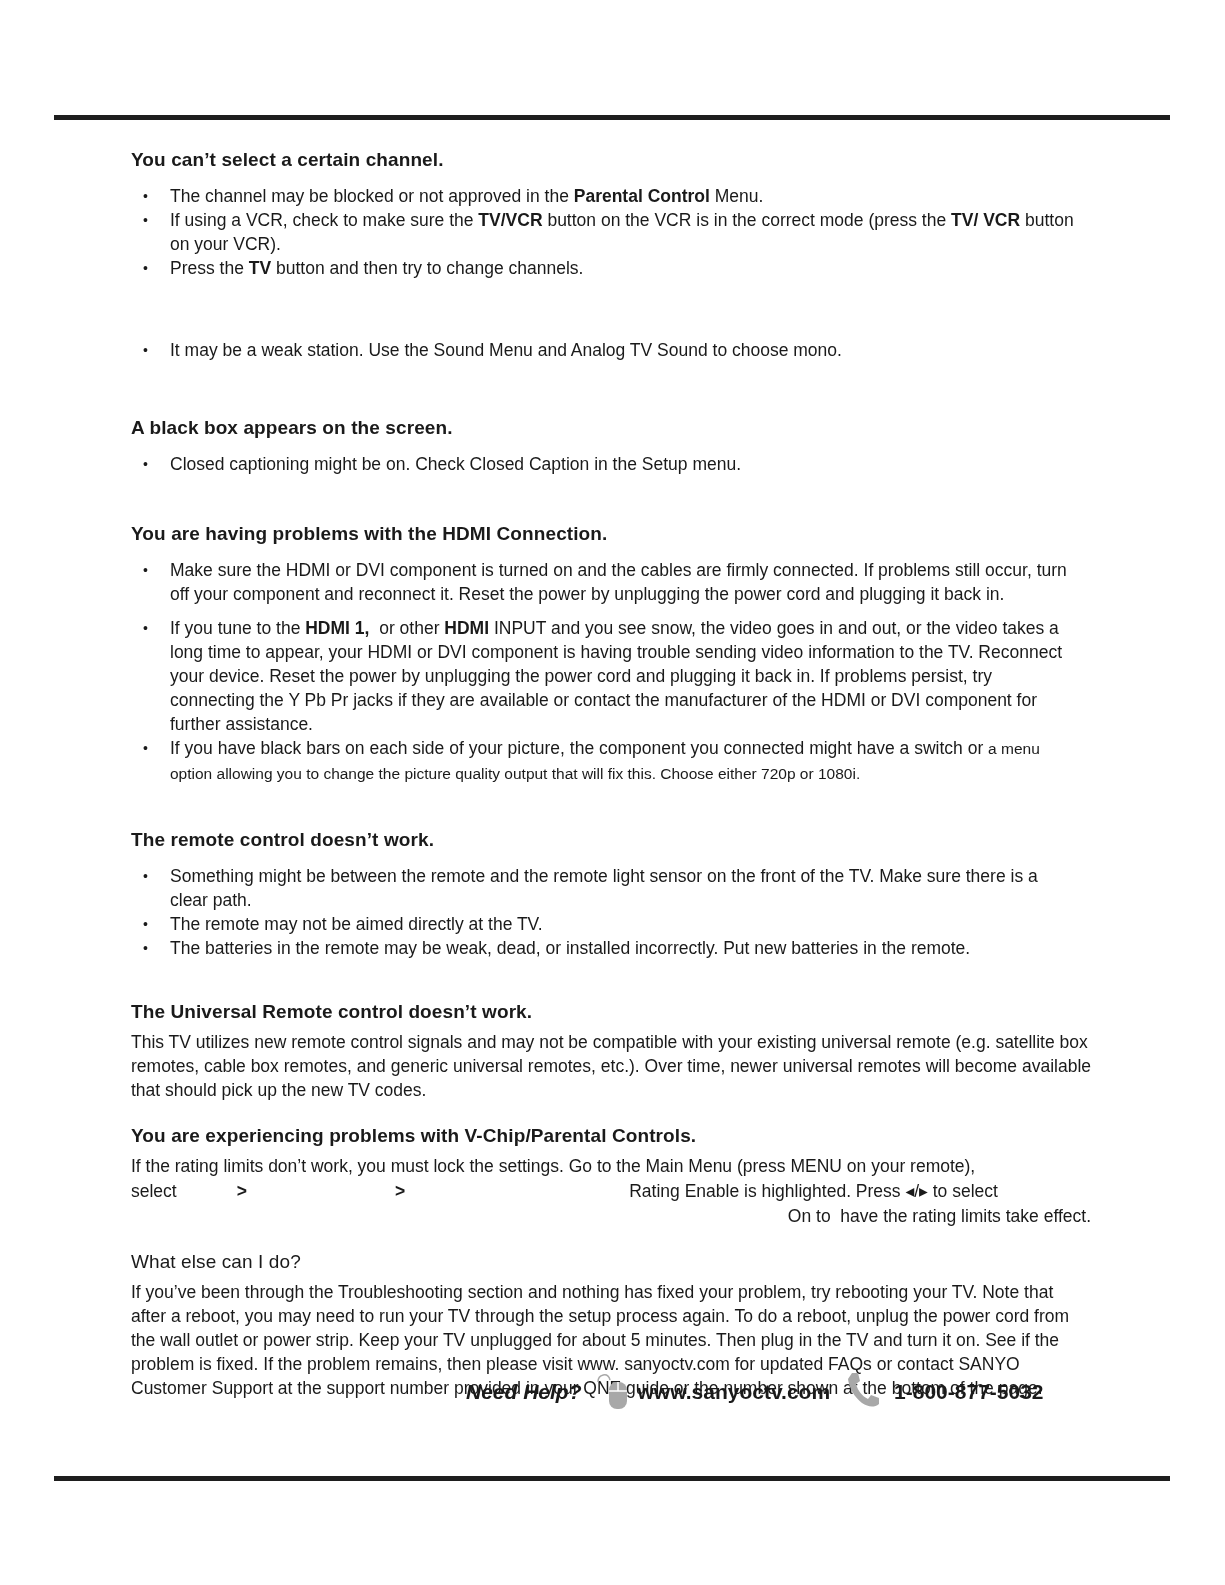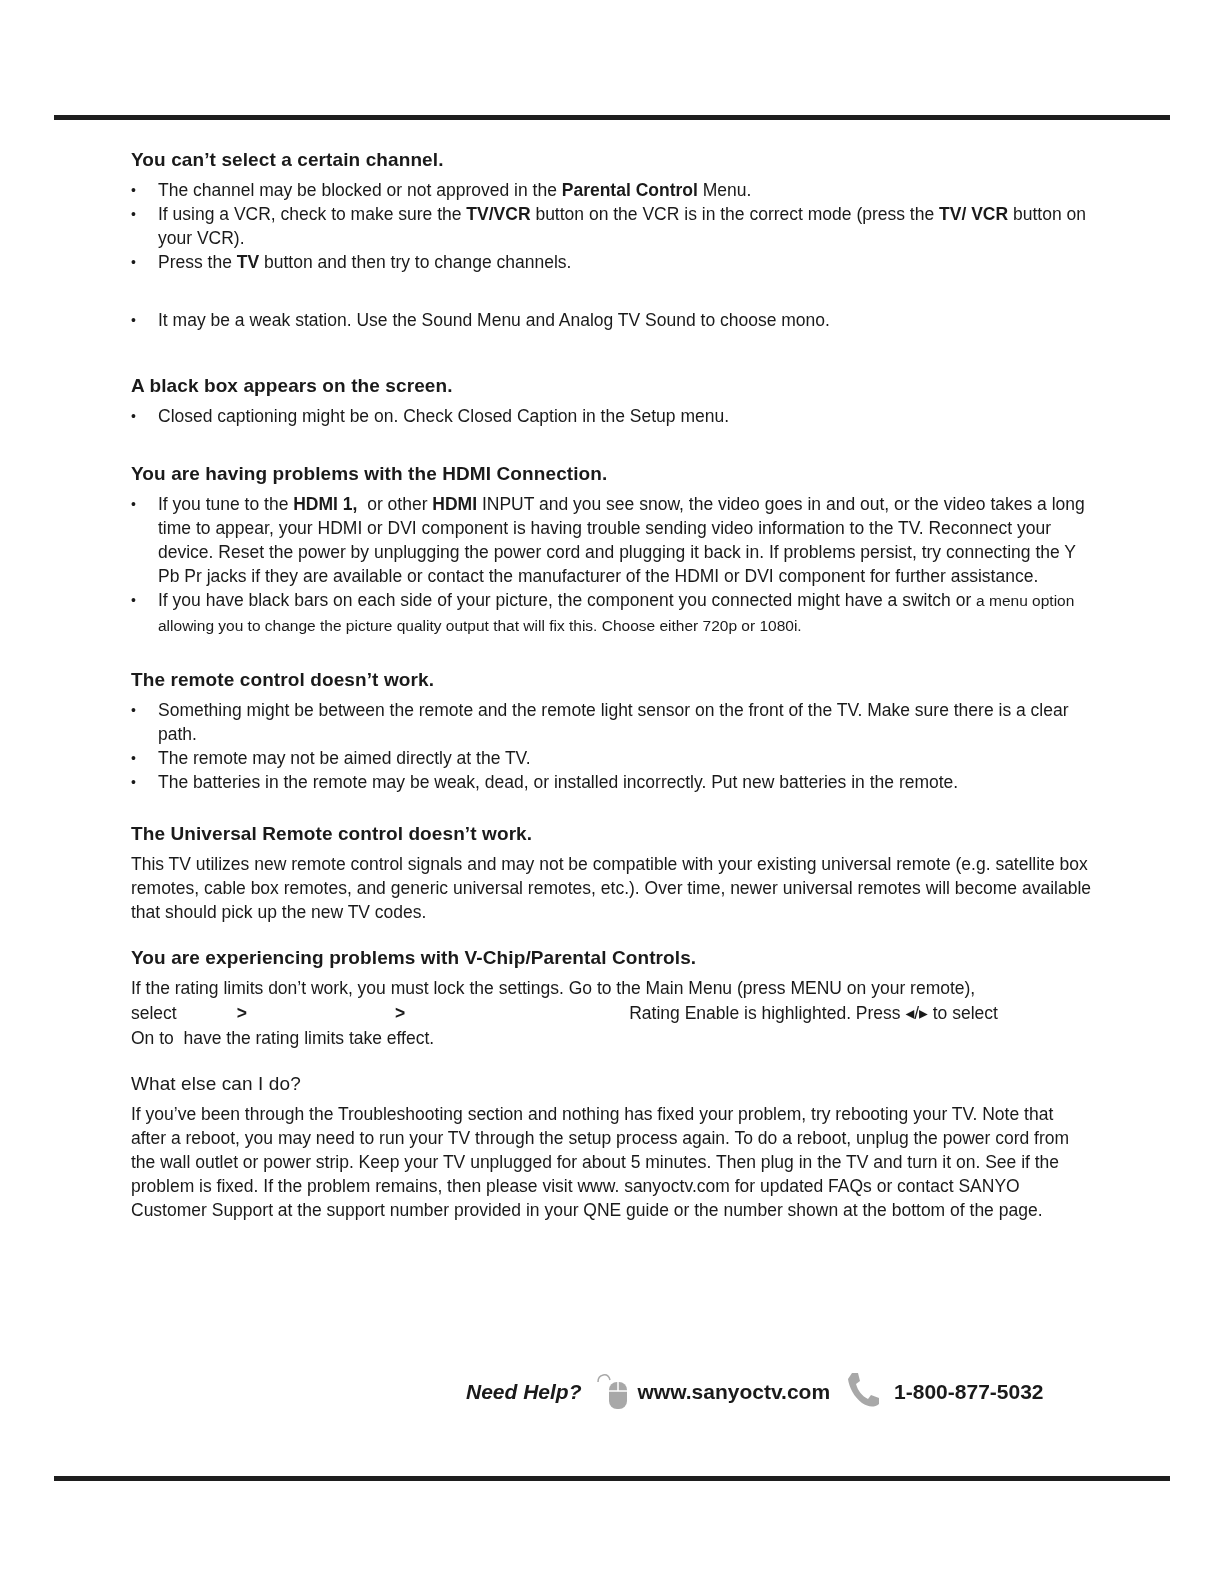--- a/index.html
+++ b/index.html
@@ -4,21 +4,21 @@
   <style>
     html, body { margin: 0; padding: 0; background: #ffffff; }
     body { width: 1225px; height: 1585px; position: relative; overflow: hidden;
            font-family: "Liberation Sans", sans-serif; color: #1a1a1a; }
     .rule { position: absolute; left: 54px; width: 1116px; height: 5px; background: #1e1e1e; }
     .rule.top { top: 115px; }
     .rule.bottom { top: 1476px; }
     .content { position: absolute; left: 131px; top: 148px; width: 960px; }
     .heading { font-weight: bold; font-size: 19px; line-height: 24px; margin: 0 0 6px 0; letter-spacing: 0.1px; }
     .heading.plain { font-weight: normal; }
-    ul.bullets { list-style: none; margin: 0; padding: 0; }
+    ul.bullets { list-style: none; margin: 12px; padding: 0; }
     ul.bullets li { position: relative; padding-left: 27px; font-size: 17.5px; line-height: 24px; }
     ul.bullets li::before { content: "•"; position: absolute; left: 0; top: 0; font-size: 14px; }
     .para { font-size: 17.5px; line-height: 24px; margin: 0; }
     .small { font-size: 15.5px; }
     .gap-a { height: 34px; }
     .gap-b { height: 42px; }
     .gap-c { height: 20px; }
     b { font-weight: bold; }
     .spacer-inline { display: inline-block; }
     .footer { position: absolute; top: 1372px; left: 466px; height: 40px; display: flex; align-items: center; }
@@ -55,20 +55,21 @@
     <h3 class="heading">A black box appears on the screen.</h3>
     <ul class="bullets">
       <li>Closed captioning might be on. Check Closed Caption in the Setup menu.</li>
     </ul>
   </div>
   <div class="gap-a"></div>
 
   <div>
     <h3 class="heading">You are having problems with the HDMI Connection.</h3>
     <ul class="bullets">
+      <li style="margin-bottom:10px;">Make sure the HDMI or DVI component is turned on and the cables are firmly connected. If problems still occur, turn off your component and reconnect it. Reset the power by unplugging the power cord and plugging it back in.</li>
       <li><span>If you tune to the </span><b>HDMI 1,</b><span style="white-space:pre;">  or other </span><b>HDMI</b><span> INPUT and you see snow, the video goes in and out, or the video takes a long time to appear, your HDMI or DVI component is having trouble sending video information to the TV. Reconnect your device. Reset the power by unplugging the power cord and plugging it back in. If problems persist, try connecting the Y Pb Pr jacks if they are available or contact the manufacturer of the HDMI or DVI component for further assistance.</span></li>
       <li><span>If you have black bars on each side of your picture, the component you connected might have a switch or </span><span class="small">a menu option allowing you to change the picture quality output that will fix this. Choose either 720p or 1080i.</span></li>
     </ul>
   </div>
   <div class="gap-a" style="height:30px;"></div>
 
   <div>
     <h3 class="heading">The remote control doesn’t work.</h3>
     <ul class="bullets">
       <li>Something might be between the remote and the remote light sensor on the front of the TV. Make sure there is a clear path.</li>
@@ -83,21 +84,21 @@
     <p class="para">This TV utilizes new remote control signals and may not be compatible with your existing universal remote (e.g. satellite box remotes, cable box remotes, and generic universal remotes, etc.). Over time, newer universal remotes will become available that should pick up the new TV codes.</p>
   </div>
   <div class="gap-c" style="height:22px;"></div>
 
   <div>
     <h3 class="heading">You are experiencing problems with V-Chip/Parental Controls.</h3>
     <p class="para">If the rating limits don’t work, you must lock the settings. Go to the Main Menu (press MENU on your remote),</p>
     <p class="para" style="line-height:26px;">
       <span>select</span><span class="spacer-inline" style="width:60px;"></span><b>&gt;</b><span class="spacer-inline" style="width:148px;"></span><b>&gt;</b><span class="spacer-inline" style="width:224px;"></span><span>Rating Enable is highlighted. Press ◂/▸ to select</span>
     </p>
-    <p class="para" style="white-space:pre;">On to  have the rating limits take effect.</p>
+    <p class="para" style="white-space:pre;text-align:right;">On to  have the rating limits take effect.</p>
   </div>
   <div class="gap-c" style="height:22px;"></div>
 
   <div>
     <h3 class="heading plain">What else can I do?</h3>
     <p class="para">If you’ve been through the Troubleshooting section and nothing has fixed your problem, try rebooting your TV. Note that after a reboot, you may need to run your TV through the setup process again. To do a reboot, unplug the power cord from the wall outlet or power strip. Keep your TV unplugged for about 5 minutes. Then plug in the TV and turn it on. See if the problem is fixed. If the problem remains, then please visit www. sanyoctv.com for updated FAQs or contact SANYO Customer Support at the support number provided in your QNE guide or the number shown at the bottom of the page.</p>
   </div>
 </div>
 
 <div class="footer">

